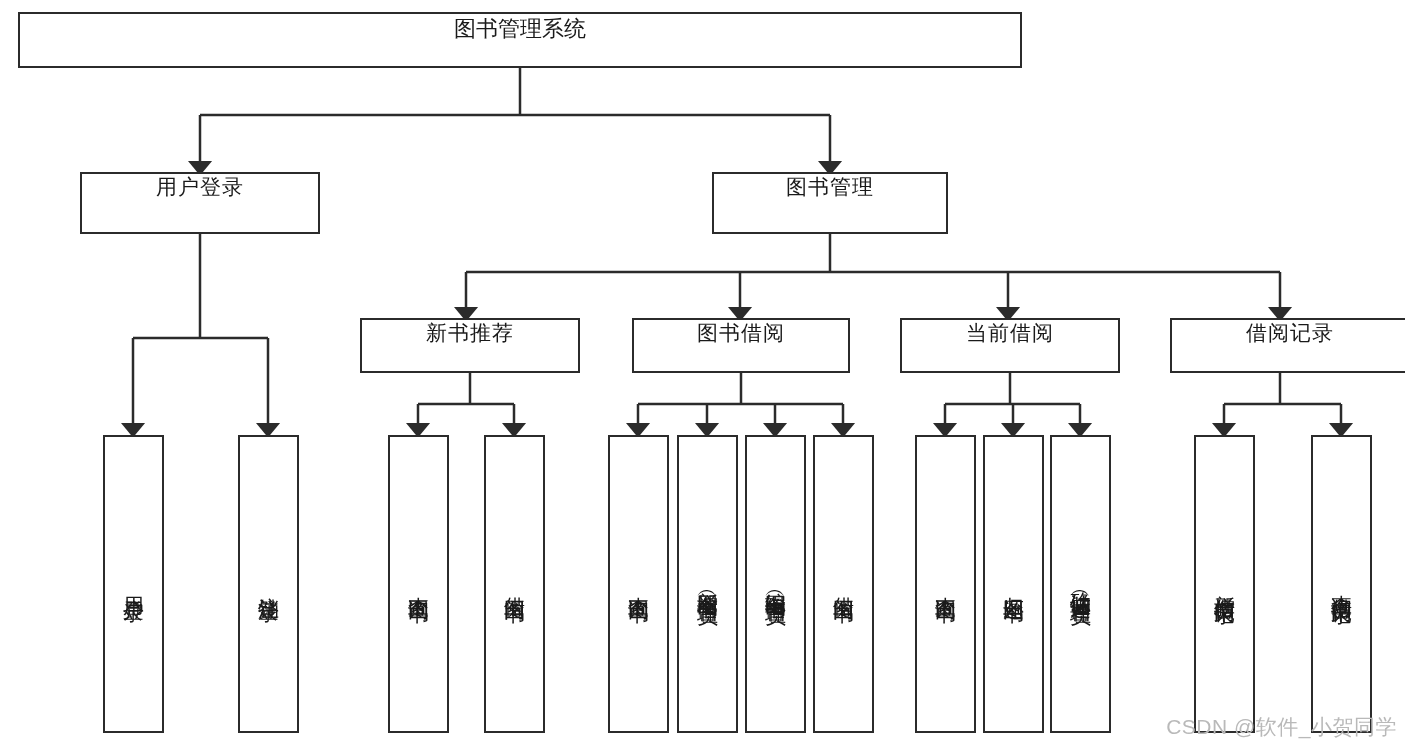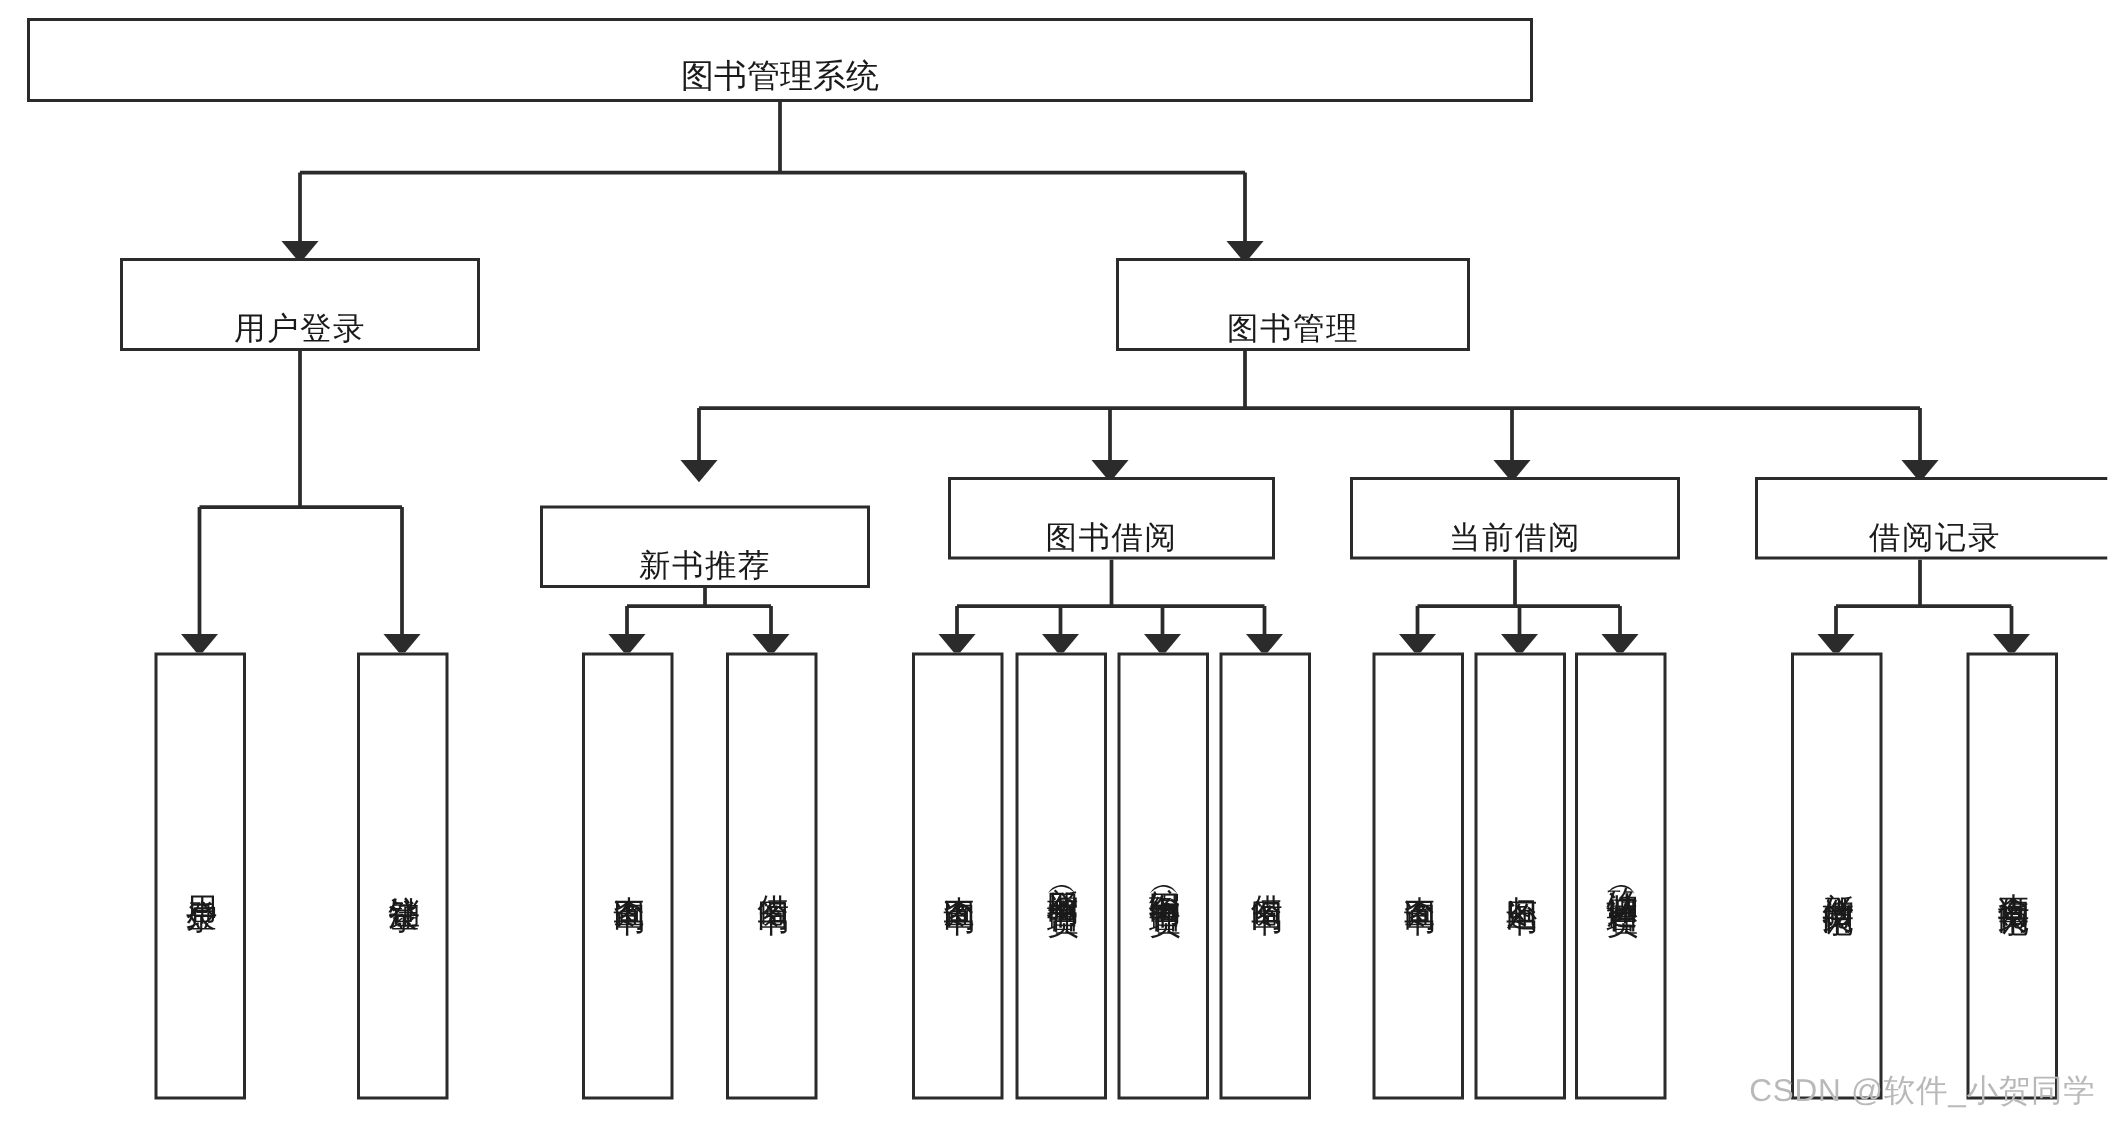--- a/index.html
+++ b/index.html
@@ -24,21 +24,21 @@
     width: 1405px;
     height: 747px;
     pointer-events: none;
   }
   .node {
     position: absolute;
     box-sizing: border-box;
     border: 2px solid #2b2b2b;
     background: #ffffff;
     display: flex;
-    align-items: flex-end;
+    align-items: flex-start;
     justify-content: center;
     color: #1a1a1a;
     z-index: 2;
   }
   .node.h {
     font-size: 21px;
     letter-spacing: 1px;
     line-height: 1.2;
   }
   .node.root {
@@ -128,25 +128,25 @@
     </g>
   </svg>
 
   <div class="node root" style="left:18px; top:12px; width:1004px; height:56px;">
     <span>图书管理系统</span>
   </div>
 
   <div class="node h" style="left:80px; top:172px; width:240px; height:62px;">
     <span>用户登录</span>
   </div>
-  <div class="node h" style="left:744px; top:172px; width:236px; height:62px;">
+  <div class="node h" style="left:712px; top:172px; width:236px; height:62px;">
     <span>图书管理</span>
   </div>
 
-  <div class="node h" style="left:360px; top:318px; width:220px; height:55px;margin-top:19px;">
+  <div class="node h" style="left:360px; top:318px; width:220px; height:55px;">
     <span>新书推荐</span>
   </div>
   <div class="node h" style="left:632px; top:318px; width:218px; height:55px;">
     <span>图书借阅</span>
   </div>
   <div class="node h" style="left:900px; top:318px; width:220px; height:55px;">
     <span>当前借阅</span>
   </div>
   <div class="node h" style="left:1170px; top:318px; width:240px; height:55px;">
     <span>借阅记录</span>

